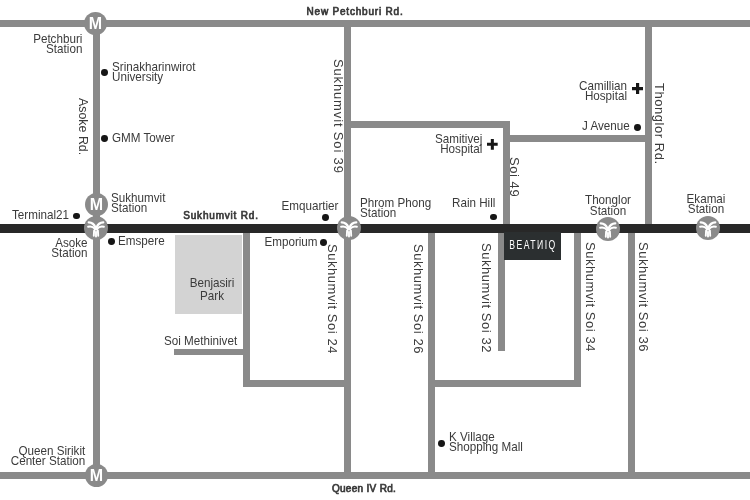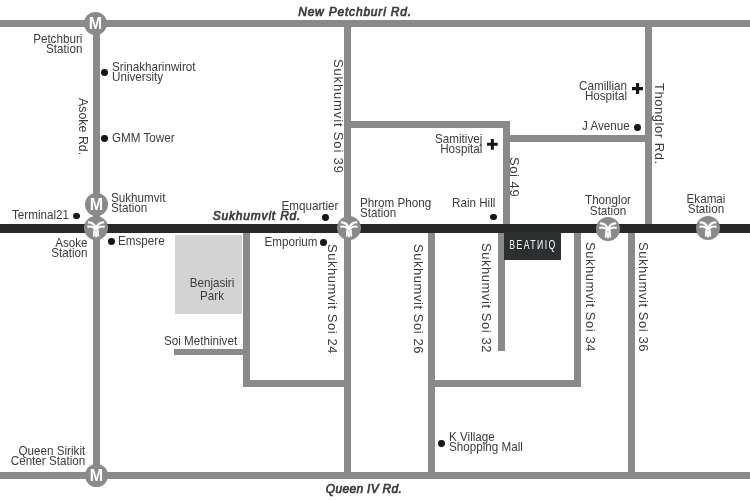--- a/index.html
+++ b/index.html
@@ -3,21 +3,21 @@
 <meta charset="utf-8">
 <style>
   html,body{margin:0;padding:0;background:#fff;}
   #map{position:relative;width:750px;height:500px;background:#fff;overflow:hidden;
        font-family:"Liberation Sans",sans-serif;color:#3b3b3b;}
   .road{position:absolute;background:#8a8a8a;}
   .lbl{position:absolute;font-size:12.4px;line-height:10.3px;white-space:pre;color:#3b3b3b;}
   .lft{transform-origin:0 50%;transform:translateY(-50%) scaleX(0.94);}
   .rgt{transform-origin:100% 50%;transform:translateY(-50%) scaleX(0.94);text-align:right;}
   .ctr{transform-origin:50% 50%;transform:translate(-50%,-50%) scaleX(0.94);text-align:center;}
-  .big{font-size:12px;font-weight:normal;-webkit-text-stroke:0.7px #3b3b3b;letter-spacing:0.8px;transform:translate(-50%,-50%) scaleX(1);font-style:italic;}
+  .big{font-size:10px;font-weight:normal;-webkit-text-stroke:0.7px #3b3b3b;letter-spacing:0.8px;transform:translate(-50%,-50%) scaleX(1);}
   .vlbl{position:absolute;font-size:13px;letter-spacing:0.55px;line-height:12px;white-space:pre;
         color:#3b3b3b;transform-origin:0 0;transform:rotate(90deg);}
   .dot{position:absolute;width:6.8px;height:6.8px;border-radius:50%;background:#161616;}
 </style>
 </head>
 <body>
 <div id="map">
 
 <div class="road" style="left:0;top:20.2px;width:750px;height:6.4px;"></div>
 
@@ -147,21 +147,21 @@
 <div class="lbl lft" style="left:110.7px;top:202.8px;">Sukhumvit
 Station</div>
 
 <div class="lbl rgt" style="right:662px;top:247.9px;">Asoke
 Station</div>
 
 <div class="dot" style="left:108px;top:238px;"></div>
 
 <div class="lbl lft" style="left:118.1px;top:241.4px;">Emspere</div>
 
-<div class="lbl big" style="left:221px;top:216.2px;margin-left:36px;">Sukhumvit Rd.</div>
+<div class="lbl big" style="left:221px;top:216.2px;">Sukhumvit Rd.</div>
 
 <div class="lbl ctr" style="left:212px;top:290.2px;line-height:13.3px;">Benjasiri
 Park</div>
 
 <div class="lbl lft" style="left:163.5px;top:340.6px;">Soi Methinivet</div>
 
 <div class="vlbl" style="left:343.5px;top:58.5px;letter-spacing:0.85px;">Sukhumvit Soi 39</div>
 
 <div class="vlbl" style="left:338px;top:243.5px;">Sukhumvit Soi 24</div>
 

